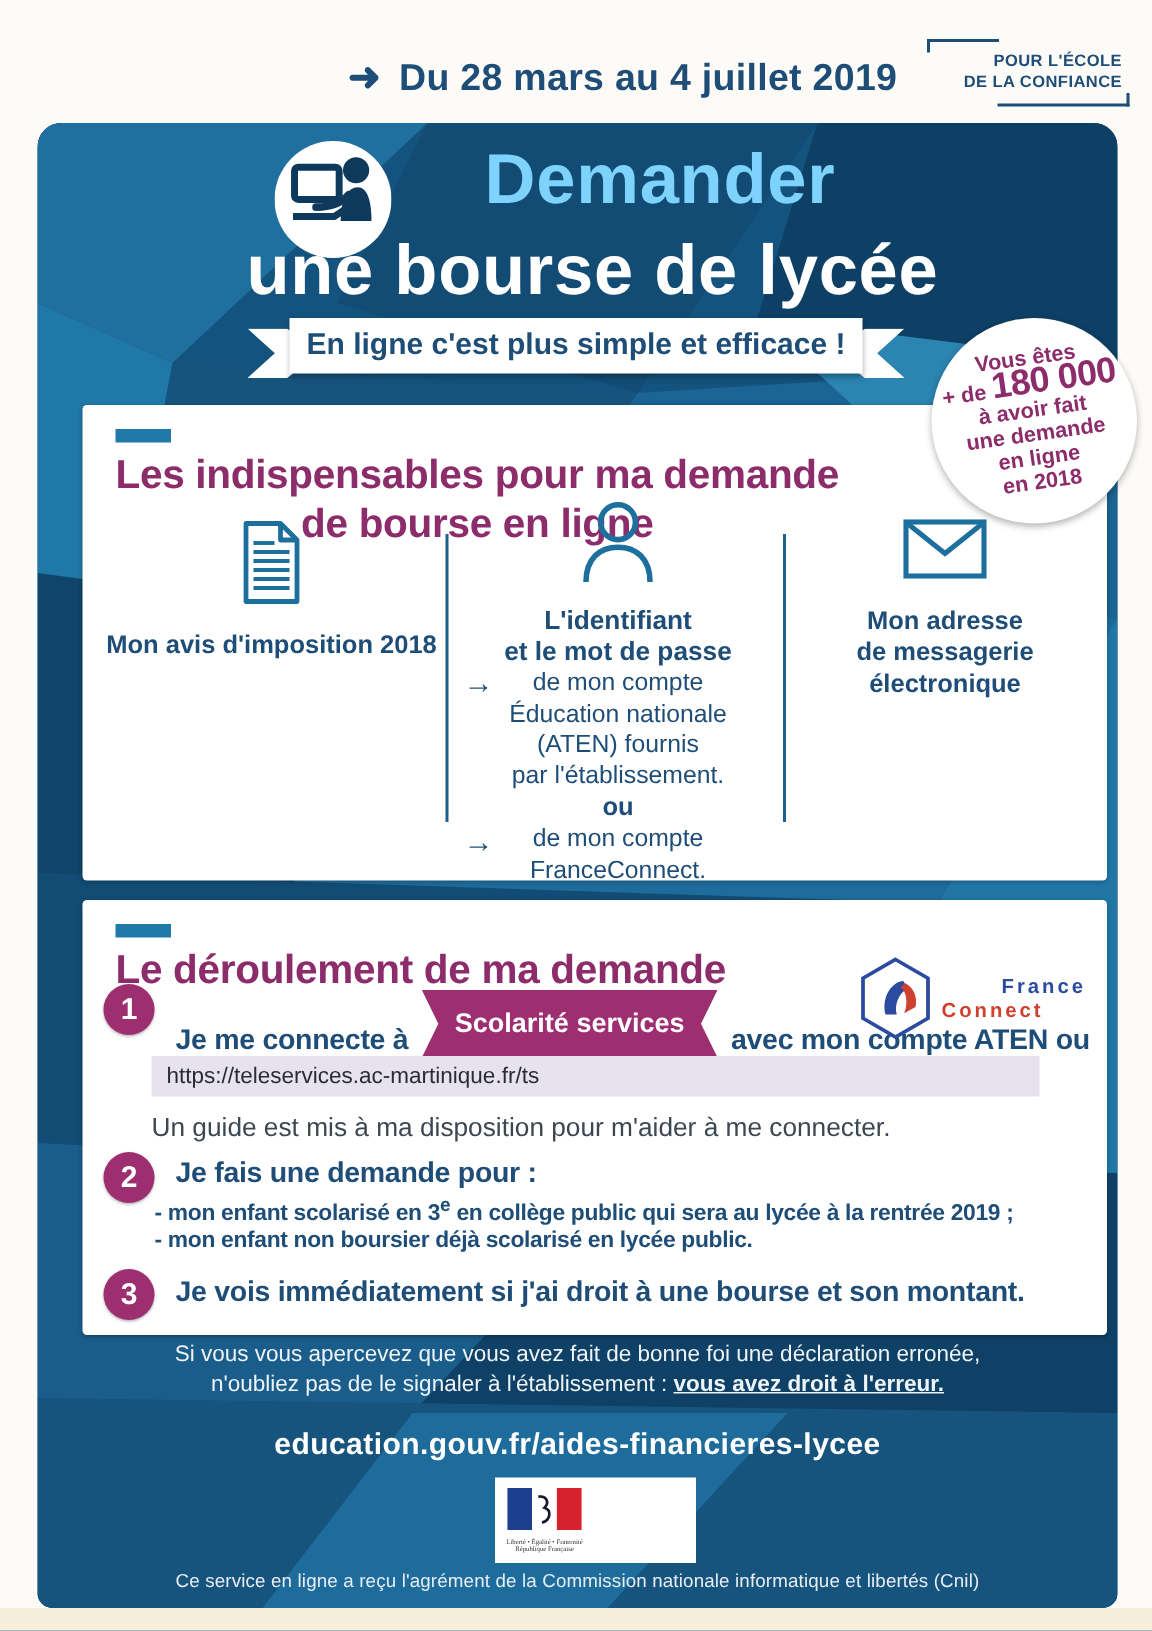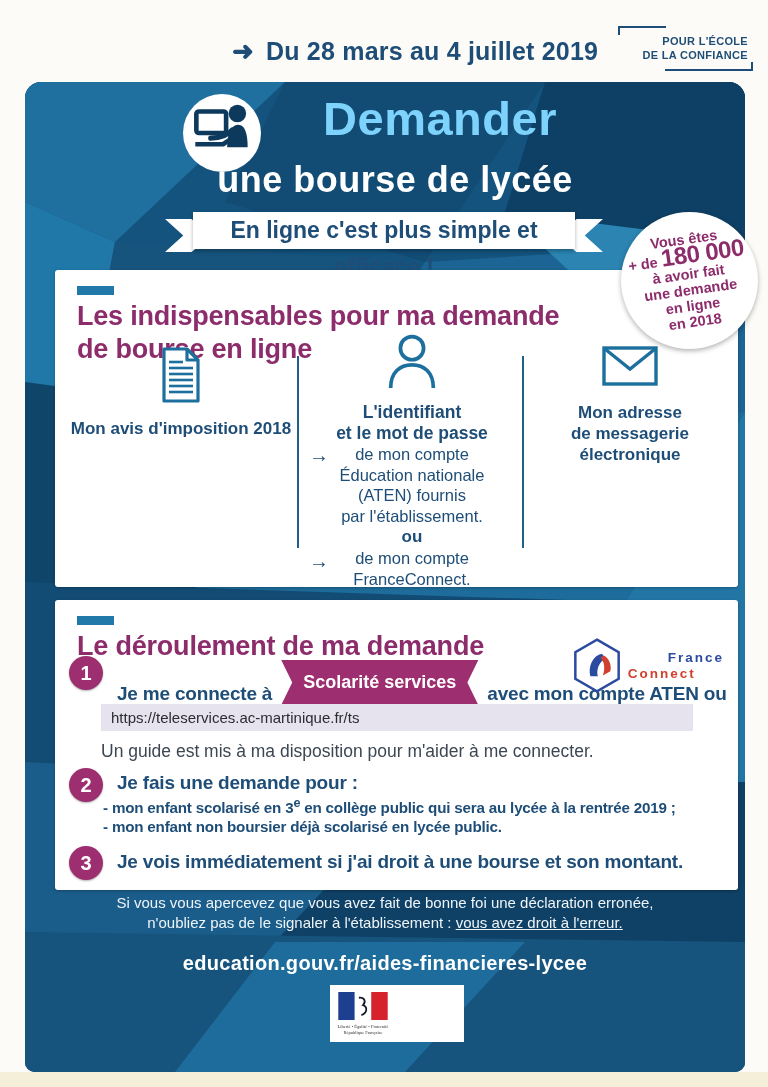--- a/index.html
+++ b/index.html
@@ -12,32 +12,32 @@
   .header-date .arrow{margin-right:12px;font-size:26px;}
   .motto{right:20px;top:34px;width:126px;text-align:right;font-size:11px;font-weight:bold;color:#1e4d77;line-height:14px;letter-spacing:0.3px;}
   .motto .br-top{position:absolute;left:-4px;top:-8px;width:46px;height:7px;border-top:2.5px solid #1e4d77;border-left:2.5px solid #1e4d77;}
   .motto .br-bot{position:absolute;right:-5px;bottom:-9px;width:86px;height:7px;border-bottom:2.5px solid #1e4d77;border-right:2.5px solid #1e4d77;}
 
   
   .poster{left:25px;top:82px;width:720px;height:990px;background:#14537e;border-radius:16px 16px 10px 10px;overflow:hidden;}
   .bgsvg{position:absolute;left:0;top:0;width:720px;height:990px;}
 
   .title1{left:200px;top:6px;width:430px;text-align:center;color:#7dd3fc;font-size:47px;font-weight:bold;line-height:62px;letter-spacing:0.5px;}
-  .title2{left:80px;top:68px;width:580px;text-align:center;color:#fff;font-size:36px;font-weight:bold;line-height:60px;letter-spacing:0.5px;}
-
-  .ribbon{left:168px;top:130px;width:382px;height:37px;background:#fff;z-index:3;text-align:center;line-height:37px;font-size:23px;font-weight:bold;color:#1e4d77;box-shadow:0 2px 4px rgba(0,0,0,0.3);}
+  .title2{left:80px;top:68px;width:580px;text-align:center;color:#fff;font-size:47px;font-weight:bold;line-height:60px;letter-spacing:0.5px;}
+
+  .ribbon{left:168px;top:130px;width:382px;height:37px;background:#fff;z-index:3;text-align:center;line-height:37px;font-size:20px;font-weight:bold;color:#1e4d77;box-shadow:0 2px 4px rgba(0,0,0,0.3);}
   .flagL{left:140px;top:137px;width:48px;height:33px;background:#fff;z-index:2;clip-path:polygon(0% 0%,55% 0%,100% 50%,55% 100%,0% 100%,38% 50%);}
   .flagR{left:530px;top:137px;width:48px;height:33px;background:#fff;z-index:2;clip-path:polygon(45% 0%,100% 0%,62% 50%,100% 100%,45% 100%,0% 50%);}
 
   .card{background:#fff;border-radius:3px;z-index:4;box-shadow:0 1px 3px rgba(0,0,0,0.25);}
   .card1{left:30px;top:188px;width:683px;height:317px;}
   .card2{left:30px;top:518px;width:683px;height:290px;}
   .dash{left:22px;top:16px;width:37px;height:9px;background:#2079a9;}
   .cardtitle{left:22px;top:30px;font-size:27px;font-weight:bold;color:#8d2c6b;line-height:33px;letter-spacing:-0.2px;}
-  .cardtitle span{display:block;}
+  .cardtitle span{display:block;text-align:center;}
 
   .col{text-align:center;color:#1e4d77;}
   .col1{left:10px;top:76px;width:232px;}
   .col2{left:248px;top:64px;width:218px;}
   .col3{left:474px;top:76px;width:202px;}
   .vdiv{width:2px;height:192px;background:#1e5f8c;top:86px;}
   .collabel{font-size:17px;font-weight:bold;margin-top:10px;line-height:21px;}
   .colhead{font-size:17.5px;font-weight:bold;line-height:21px;margin-top:6px;}
   .optline{font-size:16.5px;line-height:20.5px;color:#1e4d77;}
   .orword{font-size:17px;font-weight:bold;line-height:22px;color:#1e4d77;}
@@ -50,21 +50,21 @@
   .tag{background:#9d2e6f;color:#fff;font-size:18px;font-weight:bold;padding:12px 22px;clip-path:polygon(0 0,100% 0,calc(100% - 11px) 50%,100% 100%,0 100%,11px 50%);}
   .fclogo{right:14px;top:38px;display:flex;align-items:center;gap:6px;}
   .fctext{font-size:13.5px;font-weight:bold;letter-spacing:2px;line-height:16px;}
   .fcblue{color:#2b4ba0;display:block;padding-left:40px;}
   .fcred{color:#d0402f;display:block;}
   .urlbar{left:46px;top:104px;width:592px;height:27px;background:#e6e3ef;font-size:15px;color:#2b2b33;line-height:27px;padding-left:10px;box-sizing:border-box;}
   .note{left:46px;top:141px;font-size:17.5px;color:#3c4752;}
   .bullet{font-size:15.2px;font-weight:bold;color:#1e4d77;white-space:nowrap;letter-spacing:-0.2px;}
 
   .disclaimer{left:55px;top:893px;width:660px;text-align:center;color:#eef4f8;font-size:15px;line-height:19.5px;}
-  .disclaimer .link{text-decoration:underline;}
+  .disclaimer .link{text-decoration:underline;font-weight:bold;}
   .siteurl{left:55px;top:952px;width:660px;text-align:center;color:#fff;font-size:20px;font-weight:bold;letter-spacing:0.3px;}
   .ministry{left:330px;top:985px;width:134px;height:57px;background:#fff;display:flex;align-items:center;box-sizing:border-box;padding:3px 4px;z-index:5;}
   .min-left{width:58px;text-align:center;}
   .min-motto{font-size:4.5px;color:#333;line-height:5.5px;font-family:"Liberation Serif",serif;}
   .min-right{flex:1;border-left:1px solid #aaa;margin-left:4px;padding-left:4px;text-align:center;font-family:"Liberation Serif",serif;font-size:7.8px;font-weight:bold;color:#1d3352;line-height:9.6px;letter-spacing:0.2px;}
   .min-right span{display:block;}
   .cnil{left:55px;top:1047px;width:660px;text-align:center;color:#e8eef4;font-size:12.5px;letter-spacing:0.1px;}
   .cream{left:0;top:1072px;width:768px;height:15px;background:#f5efda;}
 
   
@@ -247,14 +247,15 @@
         <rect x="0" y="0" width="20" height="34" fill="#1d3f8f"></rect>
         <rect x="20" y="0" width="20" height="34" fill="#ffffff"></rect>
         <rect x="40" y="0" width="20" height="34" fill="#d5222c"></rect>
         <path d="M25 7 c7 -1 9 5 5 9 c6 2 5 10 -2 12" fill="none" stroke="#1a1a2e" stroke-width="2.2"></path>
       </svg>
       <div class="min-motto">Liberté • Égalité • Fraternité</div>
       <div class="min-motto">République Française</div>
     </div>
   </div>
 
+  <div class="abs cnil">Ce service en ligne a reçu l'agrément de la Commission nationale informatique et libertés (Cnil)</div>
   <div class="abs cream"></div>
 </div>
 
 </body></html>

